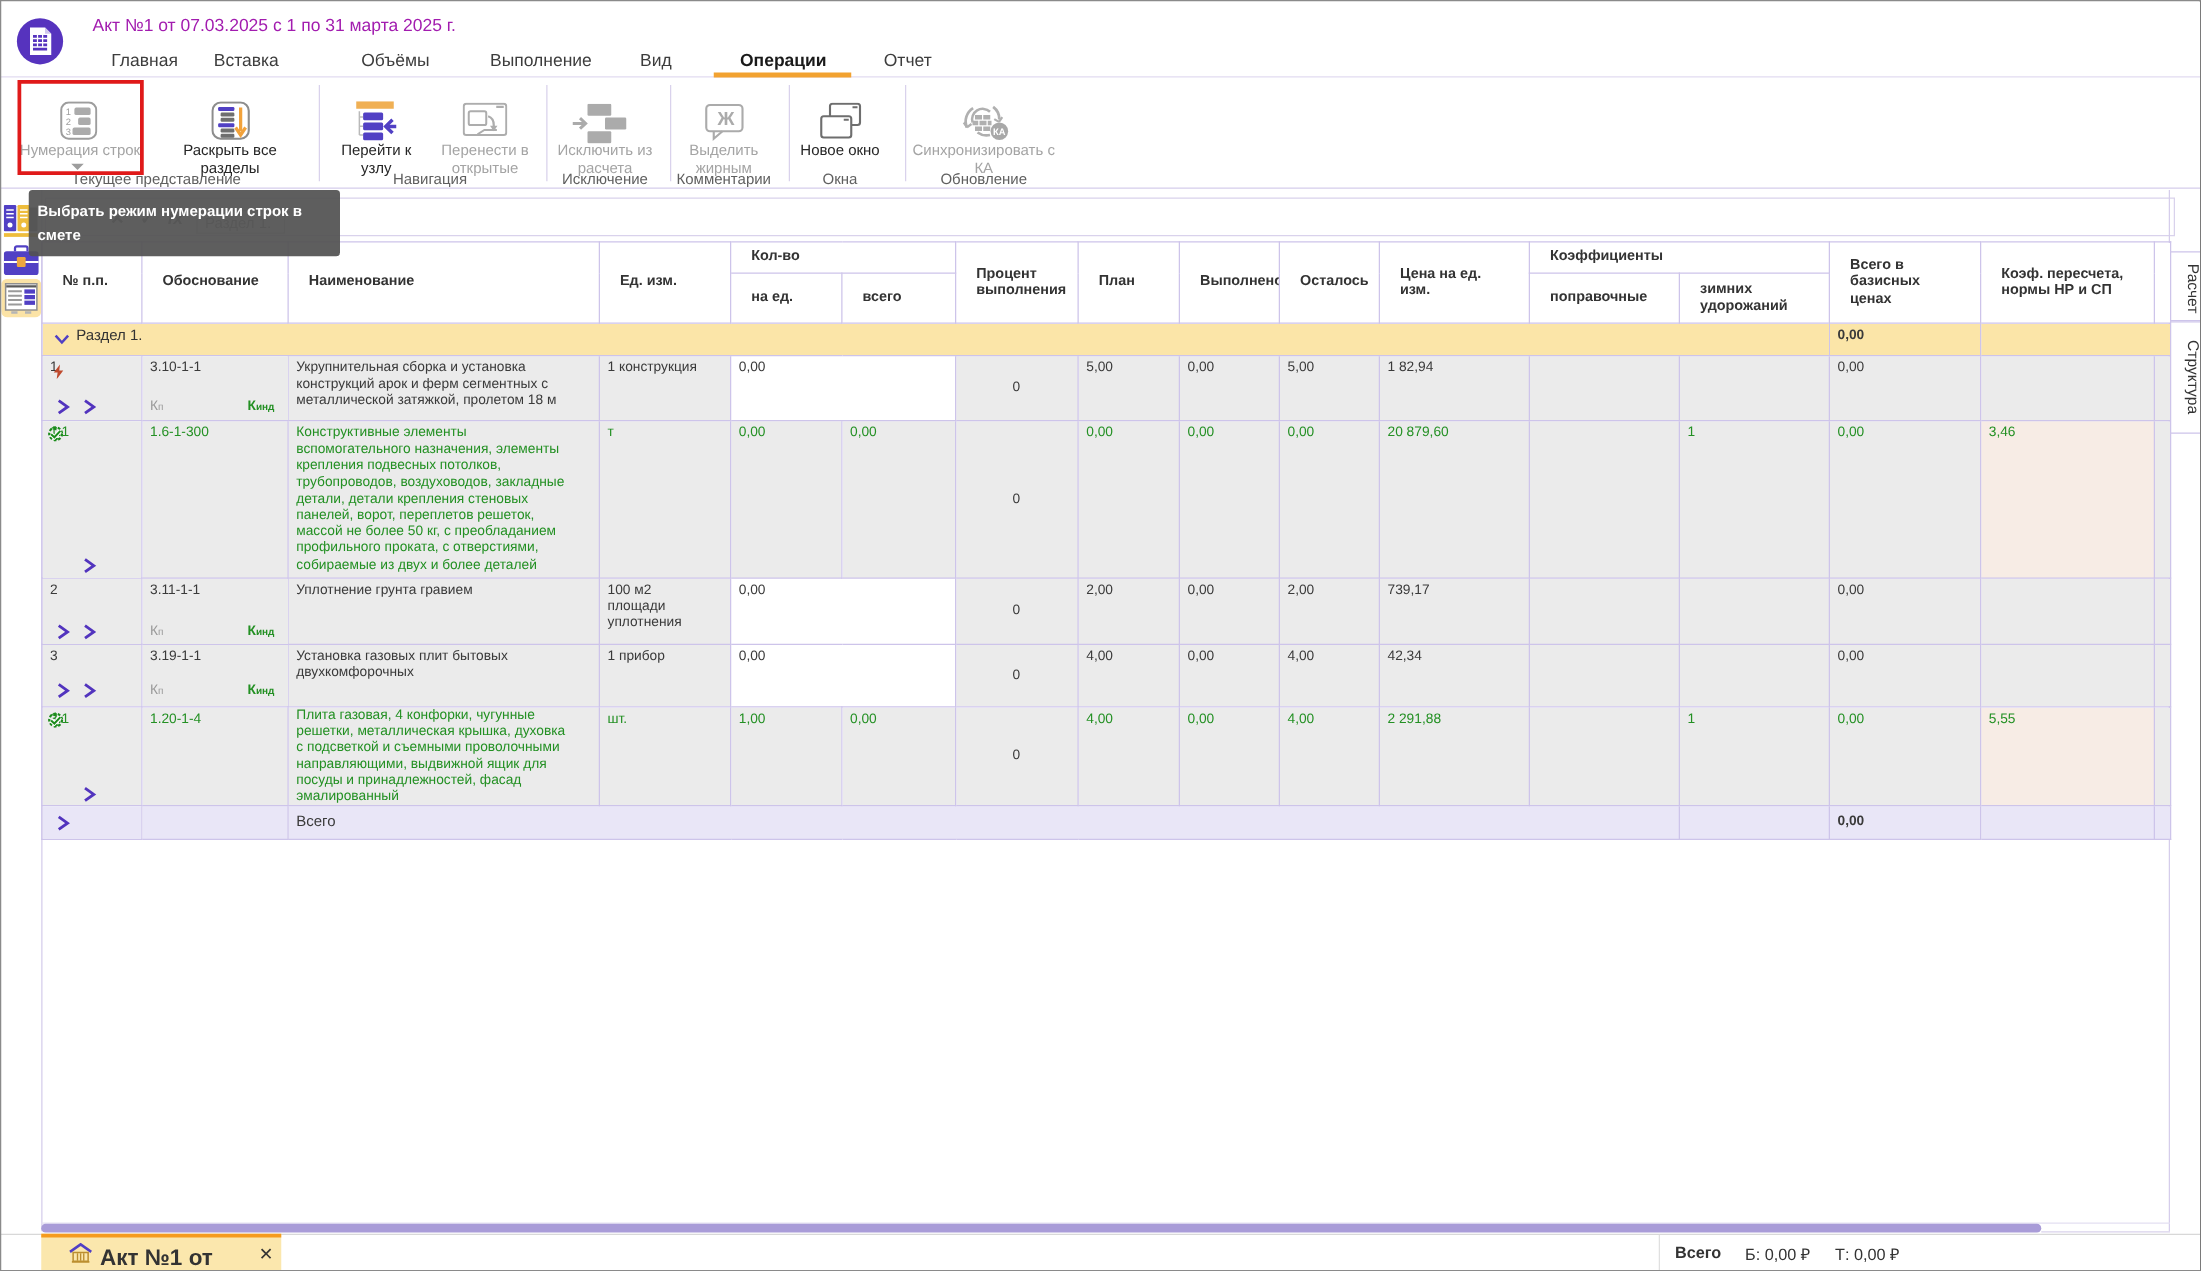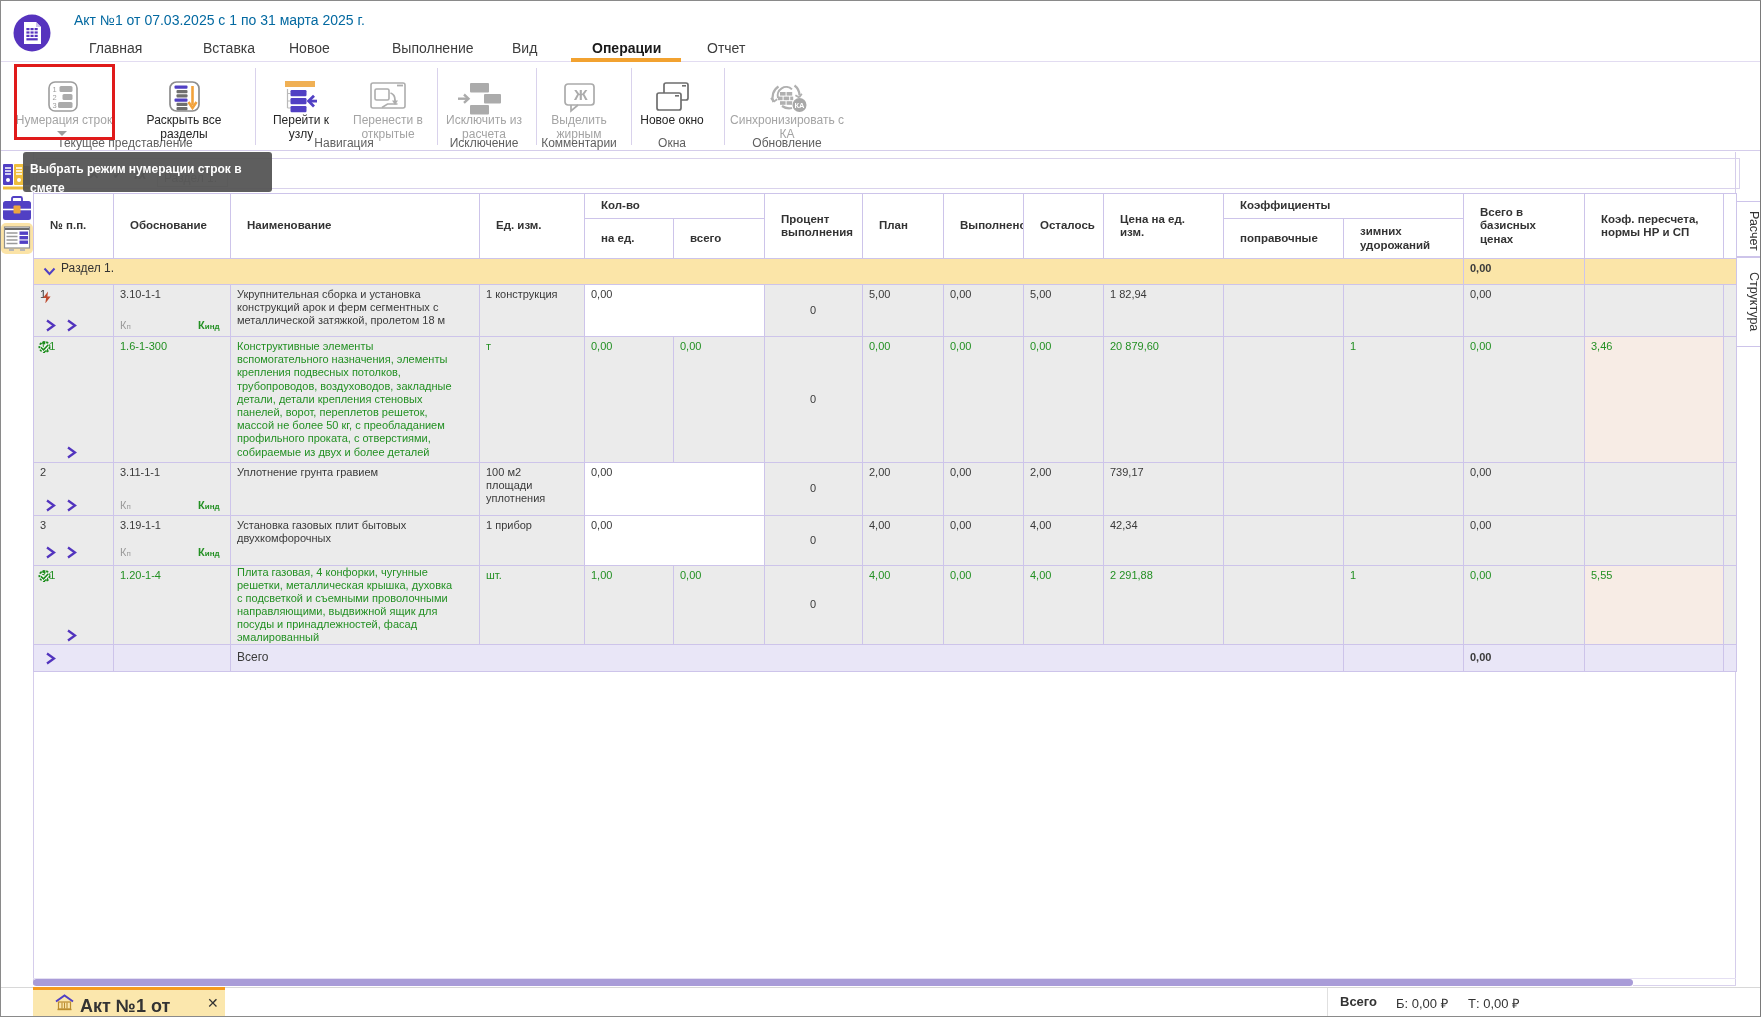--- a/index.html
+++ b/index.html
@@ -1,38 +1,38 @@
 <!DOCTYPE html>
 <html><head><meta charset="utf-8">
 <style>
 *{margin:0;padding:0;box-sizing:border-box}
 html,body{width:1761px;height:1017px;overflow:hidden;background:#fff;
 font-family:"Liberation Sans",sans-serif;position:relative}
 .abs{position:absolute}
 #frame{position:absolute;left:0;top:0;width:1761px;height:1017px;
 border:1px solid #8a8a8a;border-right-color:#7a7a7a;z-index:50;pointer-events:none}
 
-#title{position:absolute;left:74px;top:12px;font-size:14px;color:#0369a1}
+#title{position:absolute;left:74px;top:12px;font-size:14px;color:#a21caf}
 .tab{position:absolute;top:40px;font-size:14px;color:#3d3d3d;white-space:nowrap}
 .tab.act{font-weight:bold;color:#1a1a1a}
 #tabline{position:absolute;left:0;top:61px;width:1761px;height:1px;background:#e2dcf1}
 #underline{position:absolute;left:571px;top:58px;width:110px;height:4px;background:#f2a230}
 .rlbl{position:absolute;top:114px;font-size:12px;line-height:13.5px;text-align:center;color:#262626;white-space:nowrap}
 .rlbl.dis{color:#a4a4a4}
 .glbl{position:absolute;top:136px;font-size:12px;color:#5f5f5f;text-align:center;white-space:nowrap}
 .vsep{position:absolute;top:68px;width:1px;height:77px;background:#d9d2ec}
 #ribbonline{position:absolute;left:0;top:150px;width:1761px;height:1px;background:#d5cdeb}
 #redbox{position:absolute;left:14px;top:64px;width:101px;height:76px;border:3px solid #e01a1a;z-index:20}
 
 #fbar{position:absolute;left:36px;top:158px;width:1704px;height:31px;border:1px solid #d9d2ec;background:#fff}
 #namebox{position:absolute;left:157px;top:168px;width:71px;height:19px;border:1px solid #cccccc;background:#fff;
 font-size:12px;color:#9b9b9b;padding:2px 0 0 6px}
 .fico{position:absolute;top:166px;font-size:14px;font-weight:bold;color:#8b8b8b}
 
-#tip{position:absolute;left:23px;top:152px;width:249px;height:40px;background:rgba(82,82,82,.93);
+#tip{position:absolute;left:23px;top:152px;width:249px;height:53px;background:rgba(82,82,82,.93);
 border-radius:3px;color:#fff;font-size:12px;font-weight:bold;line-height:18.5px;
 padding:8px 0 0 7px;z-index:30}
 
 #tbl{position:absolute;left:33px;top:193px;border-collapse:collapse;table-layout:fixed;width:1703px;
 font-size:11px;color:#3a3a3a}
 #tbl td,#tbl th{border:1px solid #cdc4ea;vertical-align:top;padding:3px 7px 0 6px;overflow:hidden;
 line-height:13.2px;background:#ebebeb}
 #tbl th{background:#fff;font-size:11.5px;font-weight:bold;color:#333;vertical-align:middle;
 text-align:left;padding:0 16px;line-height:13.5px}
 #tbl td.r,#tbl .r{text-align:left}
@@ -76,22 +76,22 @@
       <rect x="17.5" y="17.4" width="3.1" height="2.2"></rect>
       <rect x="21.6" y="17.4" width="3.1" height="2.2"></rect>
   <rect x="13.4" y="20.8" width="3.1" height="2.2"></rect>
       <rect x="17.5" y="20.8" width="3.1" height="2.2"></rect>
       <rect x="21.6" y="20.8" width="3.1" height="2.2"></rect>
   <rect x="13.4" y="24.2" width="11.3" height="2.2"></rect>
  </g>
 </svg>
 <div id="title">Акт №1 от 07.03.2025 с 1 по 31 марта 2025 г.</div>
 <div class="tab" style="left:89px">Главная</div>
-<div class="tab" style="left:203px">Вставка</div>
-<div class="tab" style="left:289px">Новое</div>
+<div class="tab" style="left:171px">Вставка</div>
+<div class="tab" style="left:289px">Объёмы</div>
 <div class="tab" style="left:392px">Выполнение</div>
 <div class="tab" style="left:512px">Вид</div>
 <div class="tab act" style="left:592px">Операции</div>
 <div class="tab" style="left:707px">Отчет</div>
 <div id="tabline"></div>
 <div id="underline"></div>
 <div id="ribbonline"></div>
 <div id="redbox"></div>
 
 <svg class="abs" style="left:48px;top:81px" width="30" height="31" viewBox="0 0 30 31">

